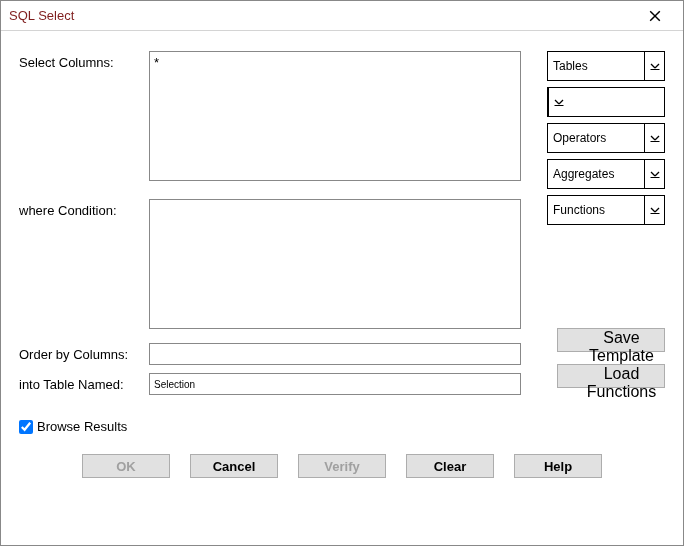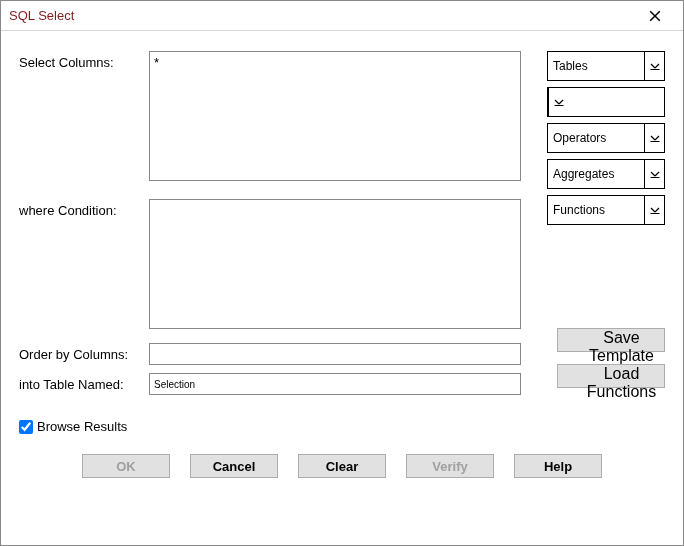--- a/index.html
+++ b/index.html
@@ -132,19 +132,19 @@
     <div class="checks-row">
       <label class="check">
         <input type="checkbox" checked="" style="">
         <span>Browse Results</span>
       </label>
     </div>
 
     <div class="bottom-btns">
       <button class="btn disabled">OK</button>
       <button class="btn">Cancel</button>
+      <button class="btn disabled">Verify</button>
       <button class="btn">Clear</button>
-      <button class="btn disabled">Verify</button>
       <button class="btn">Help</button>
     </div>
 
   </div>
 </div>
 
 </body></html>

